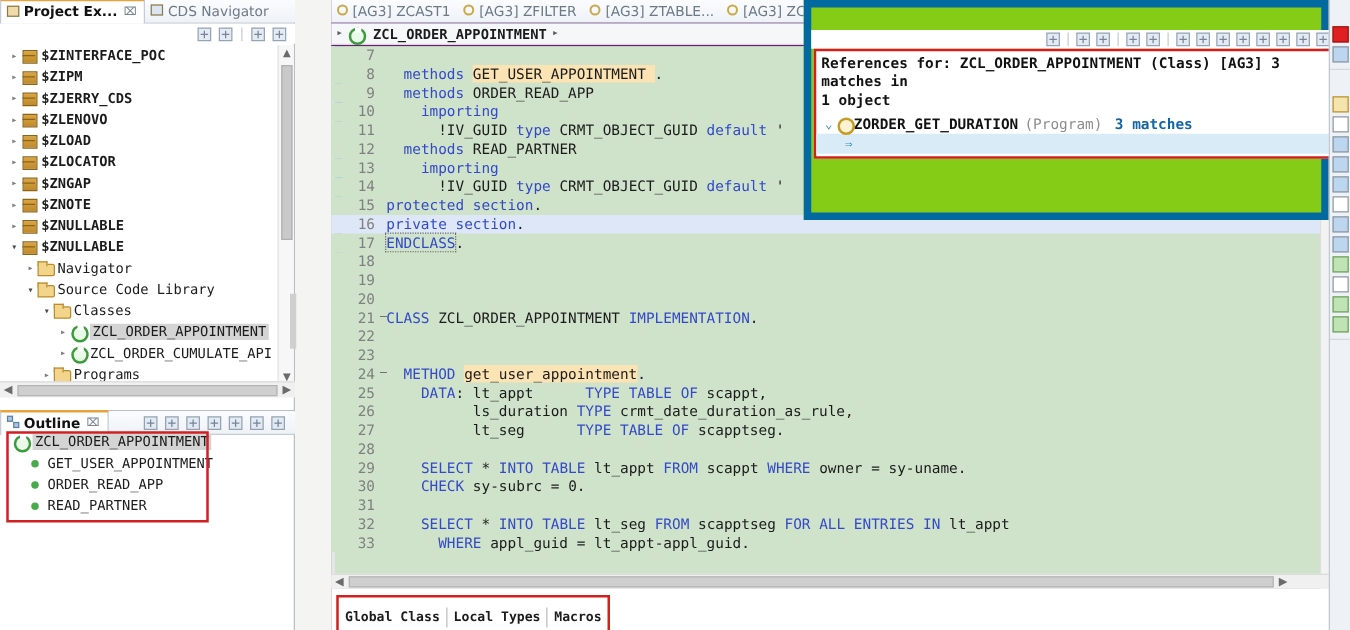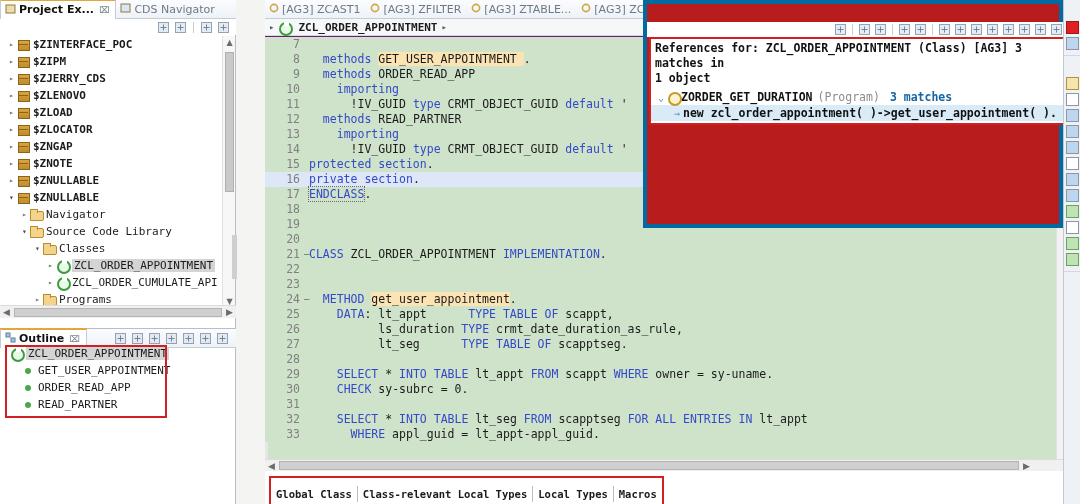--- a/index.html
+++ b/index.html
@@ -124,22 +124,22 @@
       background:#f0f0f0; border-top:1px solid #dcdcdc; display:flex; align-items:center; }
 
   #ed-bottom-tabs { position:absolute; left:0; bottom:0; width:805px; height:33px; background:#ffffff; }
   .bt-box { position:absolute; left:4px; top:5px; height:36px; border:2px solid #d21f1f;
       display:flex; align-items:center; }
   .bt { padding:0 5px; height:16px; line-height:16px; font-size:10.5px; font-weight:bold;
       color:#1b1b1b; font-family:"DejaVu Sans Mono", monospace; border-right:1px solid #bdbdbd; }
   .bt:last-child { border-right:none; }
 
   
-  #references { position:absolute; left:643px; top:0; width:420px; height:228px;
-      background:#b91c1c; border:4px solid #0369a1; }
+  #references { position:absolute; left:643px; top:0; width:420px; height:176px;
+      background:#84cc16; border:6px solid #0369a1; }
   #ref-toolrow { position:absolute; left:0; top:18px; width:420px; height:15px;
       display:flex; align-items:center; justify-content:flex-end; gap:3px; padding-right:4px;
       background:#ffffff; }
   #ref-box { position:absolute; left:2px; top:33px; width:416px; height:88px;
       border:2px solid #d21f1f; background:#ffffff; }
   .ref-hdr { font-family:"DejaVu Sans Mono", monospace; font-size:11.5px;
       font-weight:bold; color:#111; padding:2px 4px 0 4px; line-height:15px; }
   .ref-row { display:flex; align-items:center; font-family:"DejaVu Sans Mono", monospace;
       font-size:11.5px; height:16px; }
   .ref-row.match { background:#d9ebf7; }
@@ -508,21 +508,20 @@
 
     <div id="ed-hscroll">
       <div class="hs-arrow">◀</div>
       <div class="hs-thumb" style="max-width:740px;"></div>
       <div class="hs-arrow">▶</div>
     </div>
 
     <div id="ed-bottom-tabs">
       <div class="bt-box" id="bt-box">
           <div class="bt">Global Class</div>
-          <div class="bt">Class-relevant Local Types</div>
           <div class="bt">Local Types</div>
           <div class="bt">Macros</div>
         </div>
     </div>
   </div>
 
   <div id="viewtabs">
       <div class="vtab">
         <span class="vicon vi-y"></span>
         <span>P</span>
@@ -640,21 +639,20 @@
       <div class="ref-hdr" style="padding-top:0">1 object</div>
       <div class="ref-row" style="padding-left:4px;margin-top:3px;">
         <span class="arrow-ref">⌄</span>
         <span class="ico-prog"></span>
         <span style="font-weight:bold;color:#111;">ZORDER_GET_DURATION</span>
         <span class="ref-gray" style="margin-left:5px;">(Program)</span>
         <span class="ref-count" style="margin-left:10px;">3 matches</span>
       </div>
       <div class="ref-row match" style="padding-left:20px;">
         <span class="arrow-ref">⇒</span>
-        <span style="font-weight:bold;color:#111;">new zcl_order_appointment( )-&gt;get_user_appointment( ).</span>
       </div>
     </div>
   </div>
 
   <div id="rightbar">
       <div class="grp">
         <span class="rbi plain"></span>
         <span class="rbi red"></span>
         <span class="rbi blue"></span>
       </div>

